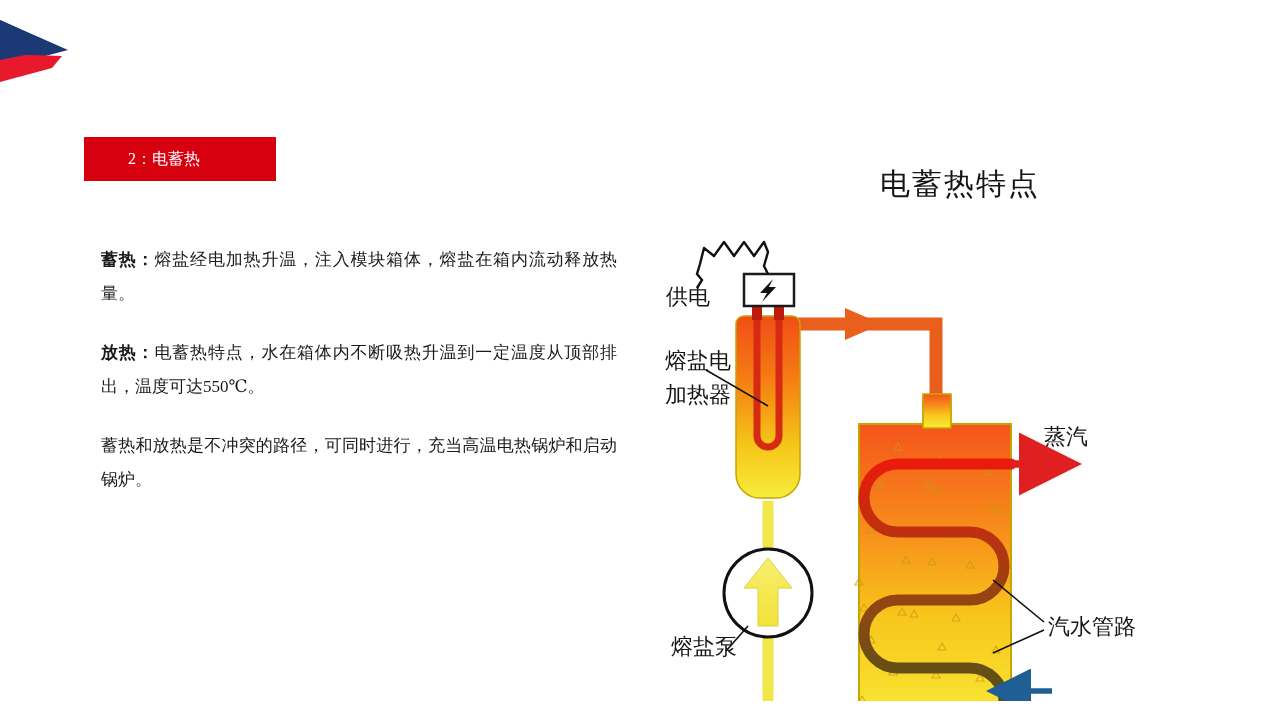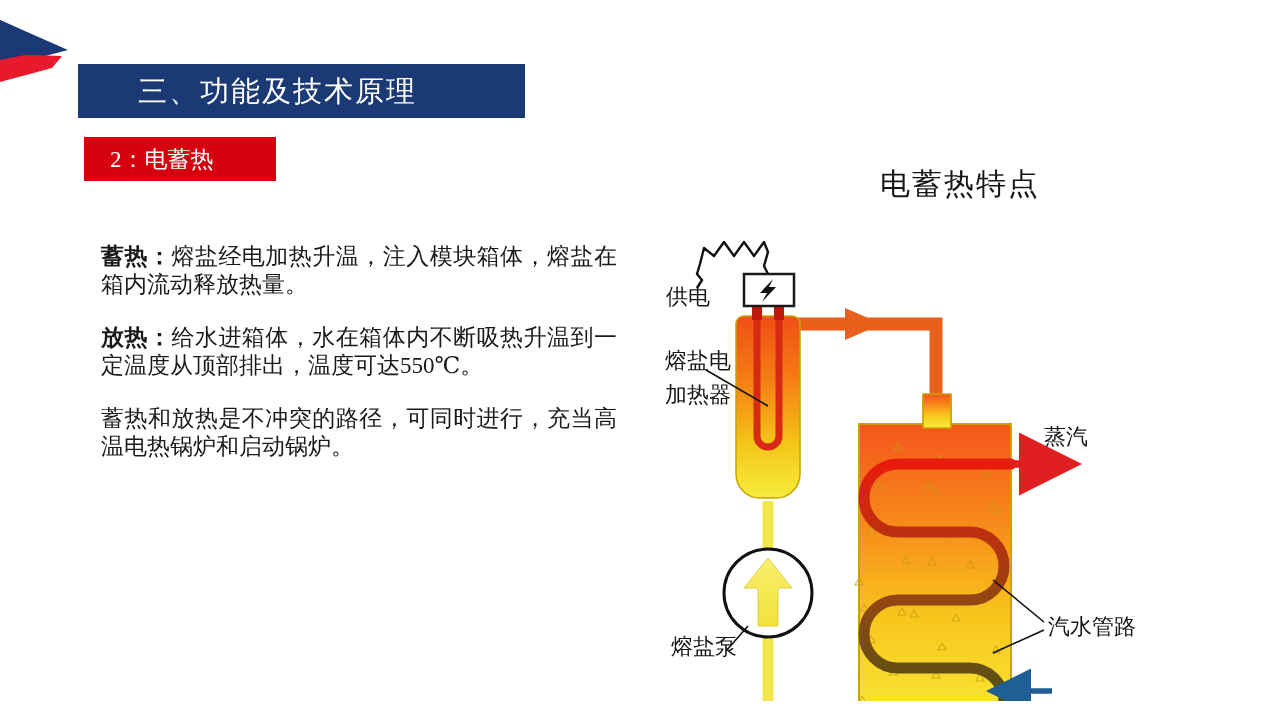--- a/index.html
+++ b/index.html
@@ -28,28 +28,28 @@
     font-family:"Liberation Serif","DejaVu Serif",serif;
   }
 
   
   .sub-bar{
     position:absolute;left:84px;top:137px;width:192px;height:44px;
     background:#d7000f;
     display:flex;align-items:center;
   }
   .sub-bar .txt{
-    color:#ffffff;font-size:23px;padding-left:26px;line-height:1;
+    color:#ffffff;font-size:16px;padding-left:44px;line-height:1;
     font-family:"Liberation Serif","DejaVu Serif",serif;
   }
 
   
   .body-text{
     position:absolute;left:101px;top:243px;width:516px;
-    font-size:23px;color:#1a1a1a;line-height:28px;
+    font-size:17px;color:#1a1a1a;line-height:34px;
     font-family:"Liberation Serif","DejaVu Serif",serif;
   }
   .para{margin:0 0 25px 0;text-align:justify;}
   .para:last-child{margin-bottom:8px;}
   .lead{font-weight:bold;}
 
   
   .diagram{position:absolute;left:640px;top:156px;width:640px;height:545px;}
   .diagram-title{
     position:absolute;left:0;top:8px;width:640px;text-align:center;
@@ -68,31 +68,28 @@
 <div class="slide">
 
   <div class="corner">
     <svg width="72" height="76" viewBox="0 0 72 76" xmlns="http://www.w3.org/2000/svg">
       <polygon points="0,0 0,48 68,30" fill="#1b3a75"></polygon>
       <polygon points="0,34 0,62 52,48 62,36" fill="#e8192c"></polygon>
       <polygon points="0,0 0,40 60,28" fill="#1b3a75"></polygon>
     </svg>
   </div>
 
-  <div class="title-bar">
-    <span class="txt">三、功能及技术原理</span>
-  </div>
 
   <div class="sub-bar">
     <span class="txt">2：电蓄热</span>
   </div>
 
   <div class="body-text">
     <p class="para"><span class="lead">蓄热：</span><span>熔盐经电加热升温，注入模块箱体，熔盐在箱内流动释放热量。</span></p>
-    <p class="para"><span class="lead">放热：</span><span>给水进箱体，水在箱体内不断吸热升温到一定温度从顶部排出，温度可达550℃。</span></p>
+    <p class="para"><span class="lead">放热：</span><span>电蓄热特点，水在箱体内不断吸热升温到一定温度从顶部排出，温度可达550℃。</span></p>
     <p class="para"><span class="lead"></span><span>蓄热和放热是不冲突的路径，可同时进行，充当高温电热锅炉和启动锅炉。</span></p>
   </div>
 
   <div class="diagram">
 
     <div class="diagram-title">电蓄热特点</div>
 
     <svg width="640" height="545" viewBox="0 0 640 545" xmlns="http://www.w3.org/2000/svg">
       <defs>
         <linearGradient id="gradHeater" x1="0" y1="0" x2="0" y2="1">

